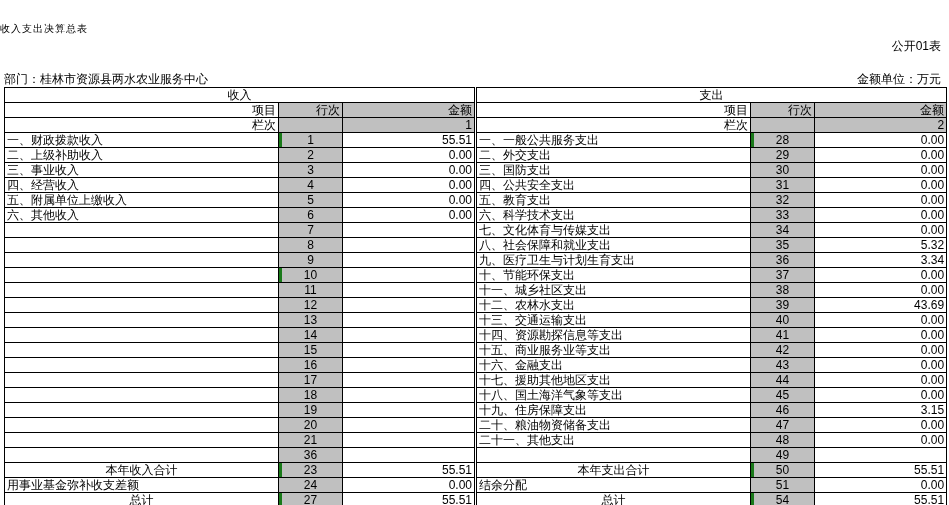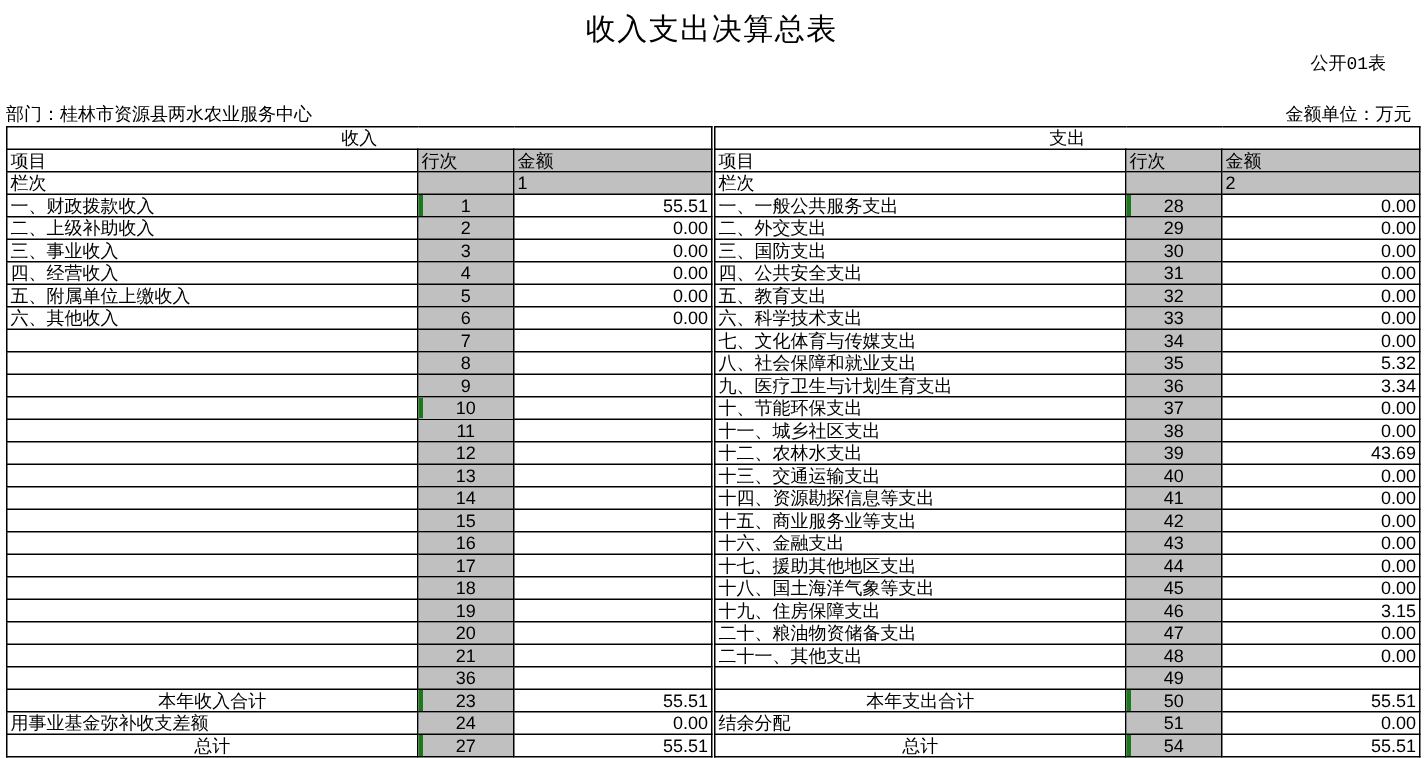--- a/index.html
+++ b/index.html
@@ -14,47 +14,45 @@
     font-size: 12px;
     color: #000000;
     overflow: hidden;
   }
   .sheet {
     position: relative;
     width: 949px;
     height: 505px;
   }
   .title {
-    text-align: center;
-    font-size: 20px;
+    font-size: 10px;
     letter-spacing: 1px;
-    padding-top: 6px;
+    padding-top: 22px;
     padding-bottom: 3px;
   }
   .meta-row {
     display: flex;
     justify-content: space-between;
     align-items: flex-end;
     font-size: 12px;
     padding: 0 8px 1px 4px;
   }
   .meta-right {
     text-align: right;
     line-height: 13px;
     margin-top: 20px;
   }
   .meta-left {
     line-height: 13px;
   }
   .pub-line {
     text-align: right;
     font-size: 12px;
-    padding-right: 25px;
+    padding-right: 8px;
     line-height: 14px;
-    font-family: Liberation Mono, monospace;
   }
   table.main {
     border-collapse: collapse;
     table-layout: fixed;
     width: 941px;
     margin-left: 4px;
     font-size: 12px;
   }
   table.main td {
     border: 1px solid #000000;
@@ -68,21 +66,21 @@
   .c-line { width: 64px; text-align: center; }
   .c-amt  { width: 132px; text-align: right; }
   .gap    { width: 2px; border: none !important; padding: 0 !important; }
 
   .hdr-group {
     text-align: center;
     font-weight: normal;
     margin-left: 35px;
   }
   .hdr-cell {
-    text-align: left;
+    text-align: right;
   }
   .grey { background: #c0c0c0; }
   .center { text-align: center; }
   .right { text-align: right; }
   .markleft {
     position: relative;
   }
   .markleft::before {
     content: "";
     position: absolute;

